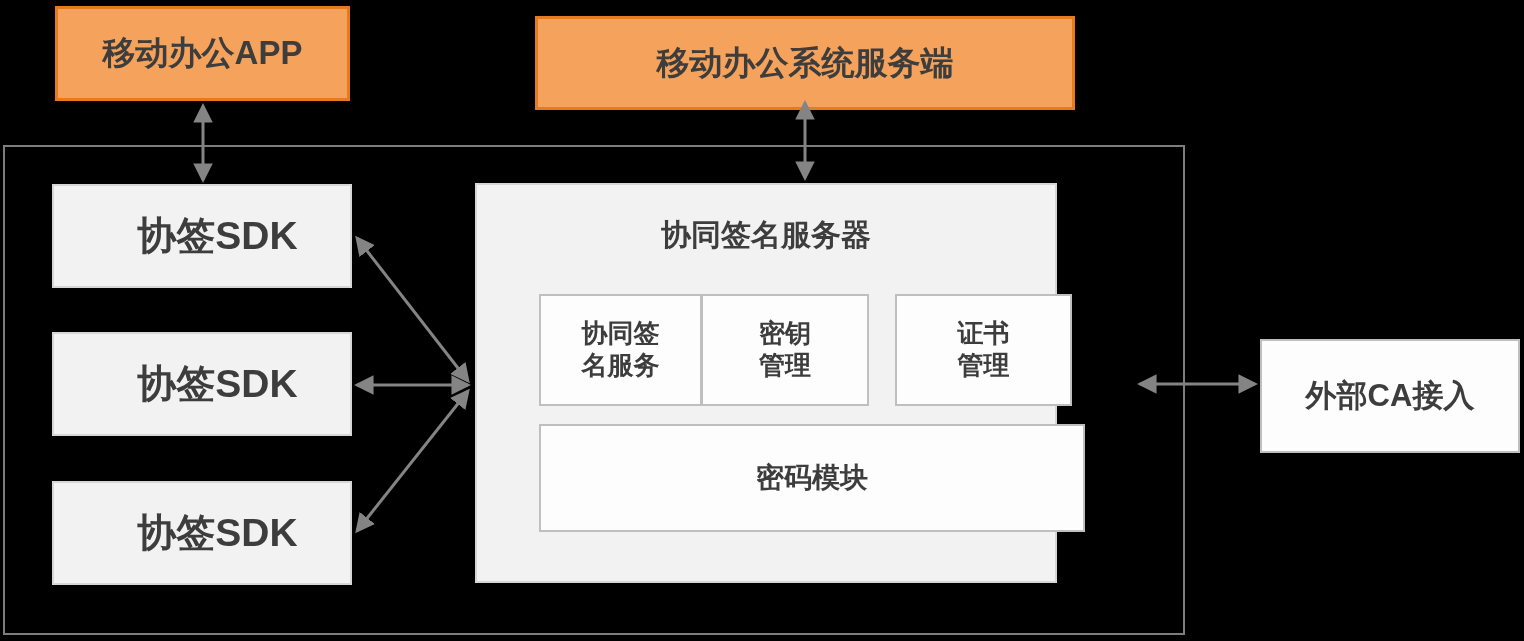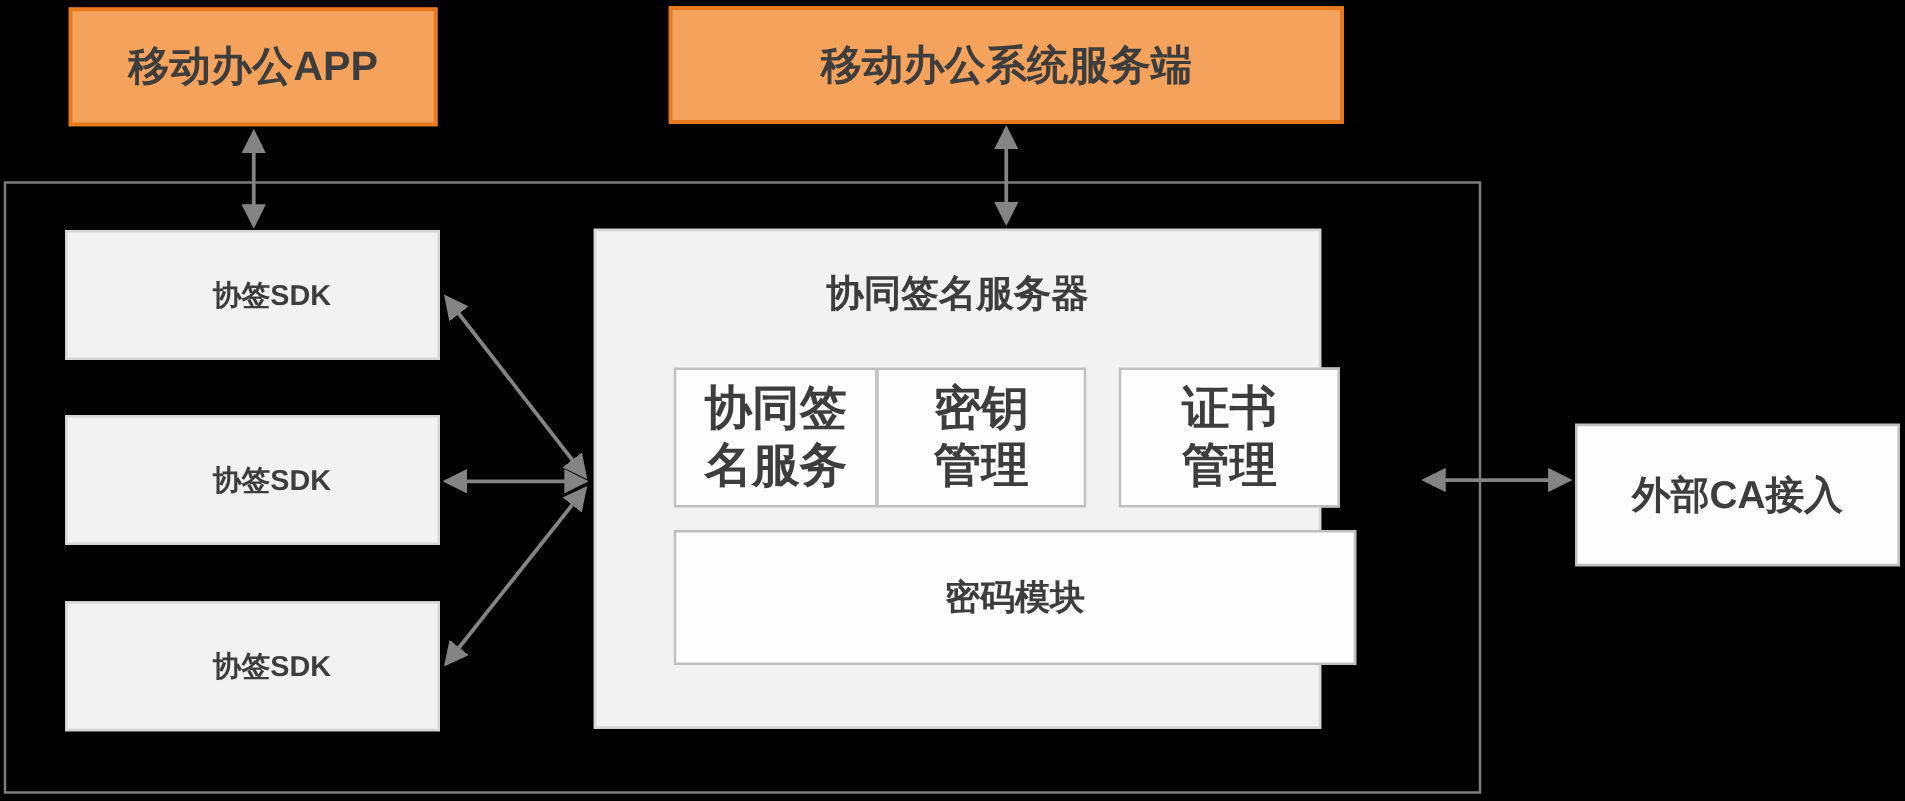--- a/index.html
+++ b/index.html
@@ -37,31 +37,31 @@
 
   .orange {
     background: var(--orange-fill, #F5A35C);
     border: 3px solid var(--orange-border, #E87A1E);
     font-size: 33px;
   }
 
   .gray {
     background: var(--gray-fill, #F2F2F2);
     border: 2px solid var(--gray-border, #D6D6D6);
-    font-size: 23px;
+    font-size: 39px;
     padding-left: 31px;
   }
 
   .white {
     background: var(--white-fill, #FDFDFD);
     border: 2px solid var(--white-border, #BFBFBF);
   }
 
   .node-app    { left: 55px;  top: 6px; width: 295px; height: 95px; }
-  .node-server { left: 535px; top: 5px; width: 540px; height: 94px; }
+  .node-server { left: 535px; top: 16px; width: 540px; height: 94px; }
 
   .sdk { left: 52px; width: 300px; height: 104px; }
   .sdk-1 { top: 184px; }
   .sdk-2 { top: 332px; }
   .sdk-3 { top: 481px; }
 
   .sign-server {
     position: absolute;
     left: 475px; top: 183px;
     width: 582px; height: 400px;
@@ -71,21 +71,21 @@
 
   .sign-server-title {
     position: absolute;
     left: 0; top: 30px; width: 100%;
     text-align: center;
     font-weight: bold;
     font-size: 30px;
     color: var(--text, #3d3d3d);
   }
 
-  .module { font-size: 38px; }
+  .module { font-size: 26px; }
   .module-1 { left: 62px;  top: 109px; width: 163px; height: 112px; }
   .module-2 { left: 224px; top: 109px; width: 168px; height: 112px; }
   .module-3 { left: 418px; top: 109px; width: 177px; height: 112px; }
 
   .crypto { left: 62px; top: 239px; width: 546px; height: 108px; font-size: 28px; }
 
   .node-ca { left: 1260px; top: 325px; width: 260px; height: 114px; font-size: 31px; margin-top: 14px; }
 
   .arrows {
     position: absolute;

